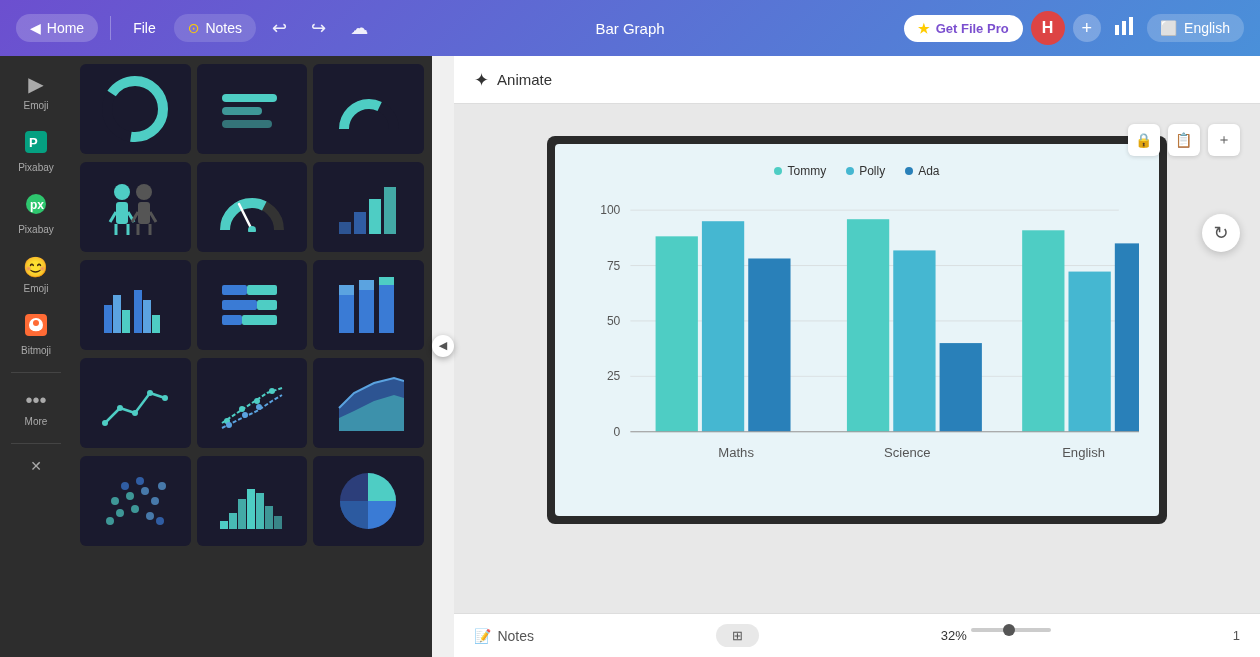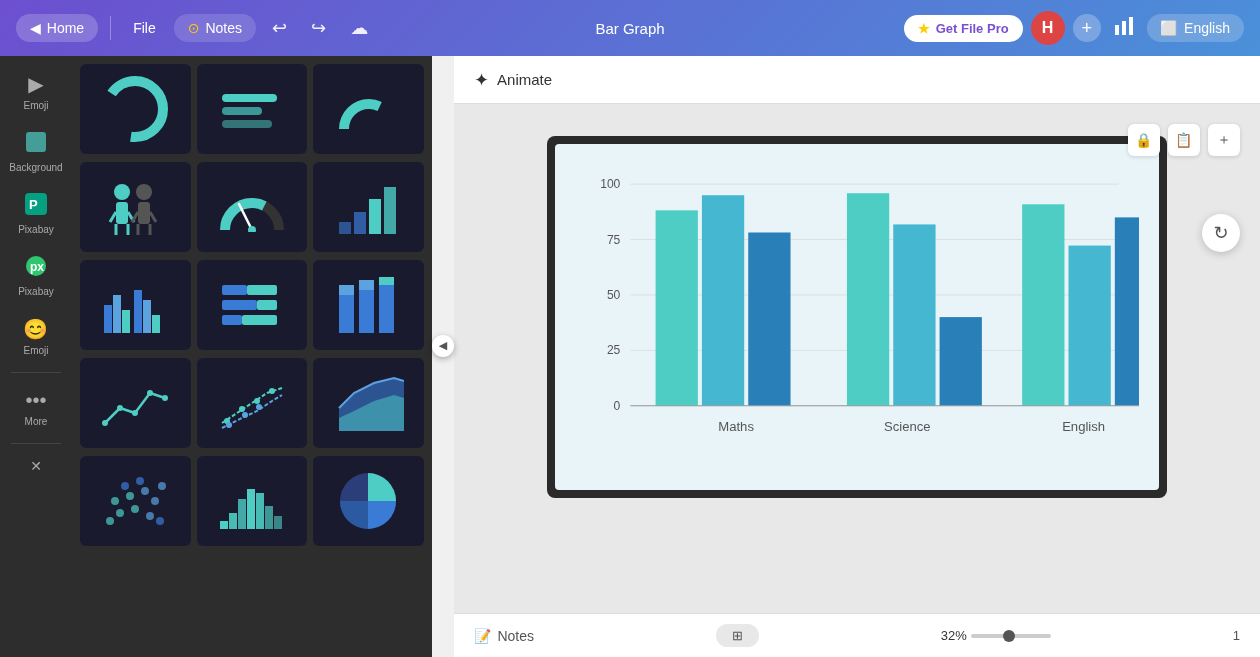--- a/index.html
+++ b/index.html
@@ -217,21 +217,21 @@
       position: absolute; bottom: 0; left: 0; right: 0;
       height: 44px; background: white;
       display: flex; align-items: center; justify-content: space-between;
       padding: 0 20px; border-top: 1px solid #ddd;
     }
     .notes-btn {
       display: flex; align-items: center; gap: 6px;
       color: #555; font-size: 14px; cursor: pointer;
     }
     .zoom-controls {
-      display: flex; align-items: center; gap: 4px;
+      display: flex; gap: 4px;
     }
     .zoom-label { font-size: 13px; color: #333; }
     .zoom-slider {
       width: 80px; height: 4px; background: #ccc; border-radius: 2px; position: relative; cursor: pointer;
     }
     .zoom-thumb {
       position: absolute; top: 50%; transform: translateY(-50%);
       width: 12px; height: 12px; border-radius: 50%; background: #555; left: 40%;
     }
     .page-indicator { font-size: 13px; color: #555; }
@@ -280,46 +280,49 @@
 <div class="main-layout">
 
   <div class="left-sidebar">
     <div class="sidebar-item">
       <span class="sidebar-icon">▶</span>
       <span>Emoji</span>
     </div>
     <div class="sidebar-item">
       <span class="sidebar-icon">
         <svg width="22" height="22" viewBox="0 0 22 22">
-            <rect x="1" y="1" width="20" height="20" rx="3" fill="#4ecdc4" opacity="0.7"></rect>
-          </svg>
-      </span>
-      <span>Background</span>
-    </div>
-    <div class="sidebar-item">
-      <span class="sidebar-icon">
-        <svg width="22" height="22" viewBox="0 0 22 22">
             <rect width="22" height="22" rx="4" fill="#05a081"></rect>
             <text x="4" y="16" font-size="13" fill="white" font-weight="bold">P</text>
           </svg>
       </span>
       <span>Pixabay</span>
     </div>
     <div class="sidebar-item">
       <span class="sidebar-icon">
         <svg width="22" height="22" viewBox="0 0 22 22">
             <circle cx="11" cy="11" r="10" fill="#2ec66e"></circle>
             <text x="5" y="16" font-size="12" fill="white" font-weight="bold">px</text>
           </svg>
       </span>
       <span>Pixabay</span>
     </div>
     <div class="sidebar-item">
       <span class="sidebar-icon">😊</span>
       <span>Emoji</span>
+    </div>
+    <div class="sidebar-item">
+      <span class="sidebar-icon">
+        <svg width="22" height="22" viewBox="0 0 22 22">
+            <rect width="22" height="22" rx="4" fill="#ff6b35"></rect>
+            <circle cx="11" cy="11" r="7" fill="white"></circle>
+            <circle cx="11" cy="9" r="3" fill="#ff6b35"></circle>
+            <path d="M5 16 Q11 20 17 16" stroke="#ff6b35" stroke-width="1.5" fill="none"></path>
+          </svg>
+      </span>
+      <span>Bitmoji</span>
     </div>
     <div class="sidebar-divider"></div>
     <div class="sidebar-item">
       <span class="sidebar-icon">•••</span>
       <span>More</span>
     </div>
     <div class="sidebar-divider"></div>
     <div class="sidebar-close">✕</div>
   </div>
 
@@ -505,20 +508,34 @@
     </div>
 
     <div class="refresh-fab">↻</div>
 
     <div class="canvas-content">
 
       <div class="chart-container">
         <div class="chart-inner">
 
           
+          <div class="chart-legend">
+            <div class="legend-item">
+              <div class="legend-dot" style="background:#4ecdc4;"></div>
+              <span>Tommy</span>
+            </div>
+            <div class="legend-item">
+              <div class="legend-dot" style="background:#45b7d1;"></div>
+              <span>Polly</span>
+            </div>
+            <div class="legend-item">
+              <div class="legend-dot" style="background:#2980b9;"></div>
+              <span>Ada</span>
+            </div>
+          </div>
 
           
           <svg class="bar-chart-svg" viewBox="0 0 560 310" xmlns="http://www.w3.org/2000/svg">
 
             <line x1="55" y1="20" x2="540" y2="20" stroke="#ccc" stroke-width="0.5"></line>
             <line x1="55" y1="75" x2="540" y2="75" stroke="#ccc" stroke-width="0.5"></line>
             <line x1="55" y1="130" x2="540" y2="130" stroke="#ccc" stroke-width="0.5"></line>
             <line x1="55" y1="185" x2="540" y2="185" stroke="#ccc" stroke-width="0.5"></line>
             <line x1="55" y1="240" x2="540" y2="240" stroke="#ccc" stroke-width="0.5"></line>
 

